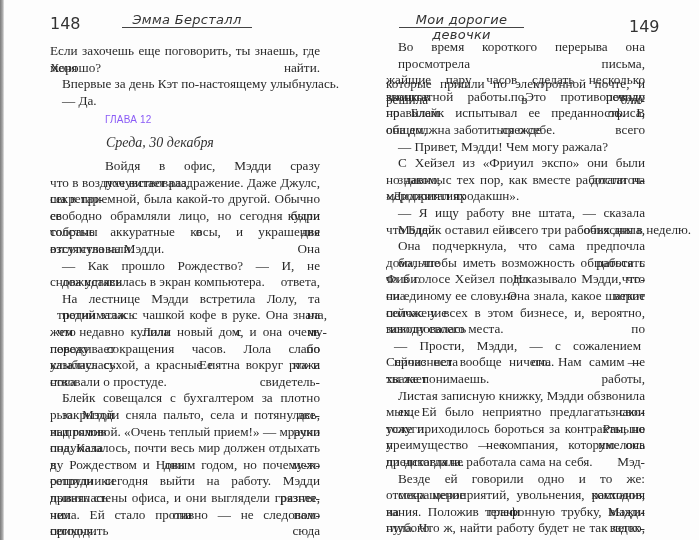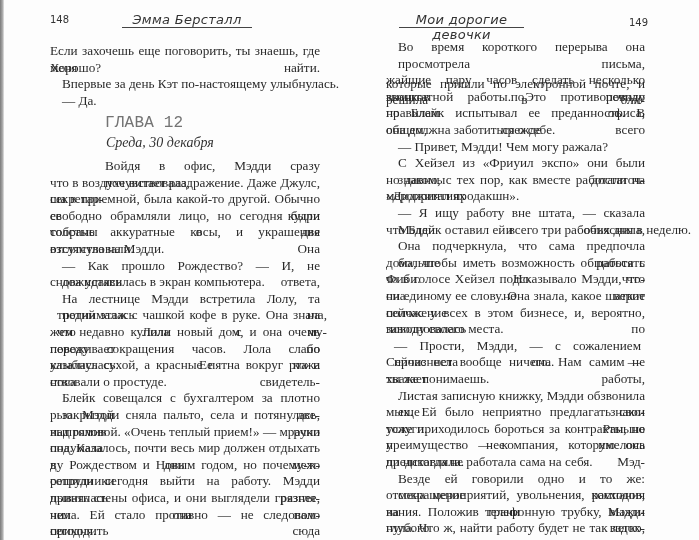--- a/index.html
+++ b/index.html
@@ -14,40 +14,40 @@
   .left-edge {
     position: absolute; left: 0; top: 0; width: 4px; height: 540px;
     background: linear-gradient(to right, #7a7a7a, #a8a8a8 60%, #e6e6e6);
   }
   .page { position: absolute; top: 0; height: 540px; }
   .page-left { left: 4px; width: 345px; }
   .page-right { left: 349px; width: 350px; }
   .folio {
     position: absolute; top: 14px;
     font-family: "DejaVu Sans", "Liberation Sans", sans-serif;
-    font-size: 10px; color: #333;
+    font-size: 16px; color: #333;
   }
   .running-head {
     position: absolute; top: 12px;
     font-family: "DejaVu Sans", "Liberation Sans", sans-serif;
     font-style: italic; font-size: 13px; color: #333;
     text-align: center; letter-spacing: 0.3px;
   }
   .head-rule { position: absolute; height: 1px; background: #444; top: 27px; }
   .lines { position: absolute; }
   .line {
     position: absolute; left: 0; white-space: nowrap;
     font-size: 13.2px; line-height: 16.6px; height: 16.6px;
     text-align: justify; text-align-last: justify;
   }
   .line.last { text-align-last: left; }
   .chapter-title {
     position: absolute;
-    font-family: Liberation Mono, monospace;
-    font-size: 16px; color: #737373; letter-spacing: 0.2px;
+    font-family: Liberation Sans, sans-serif;
+    font-size: 10px; color: #8b5cf6; letter-spacing: 0.2px;
   }
   .chapter-date {
     position: absolute; font-style: italic; font-size: 14px; color: #333;
   }
 </style>
 </head>
 <body>
 
 <div class="spread">
   <div class="left-edge"></div>

